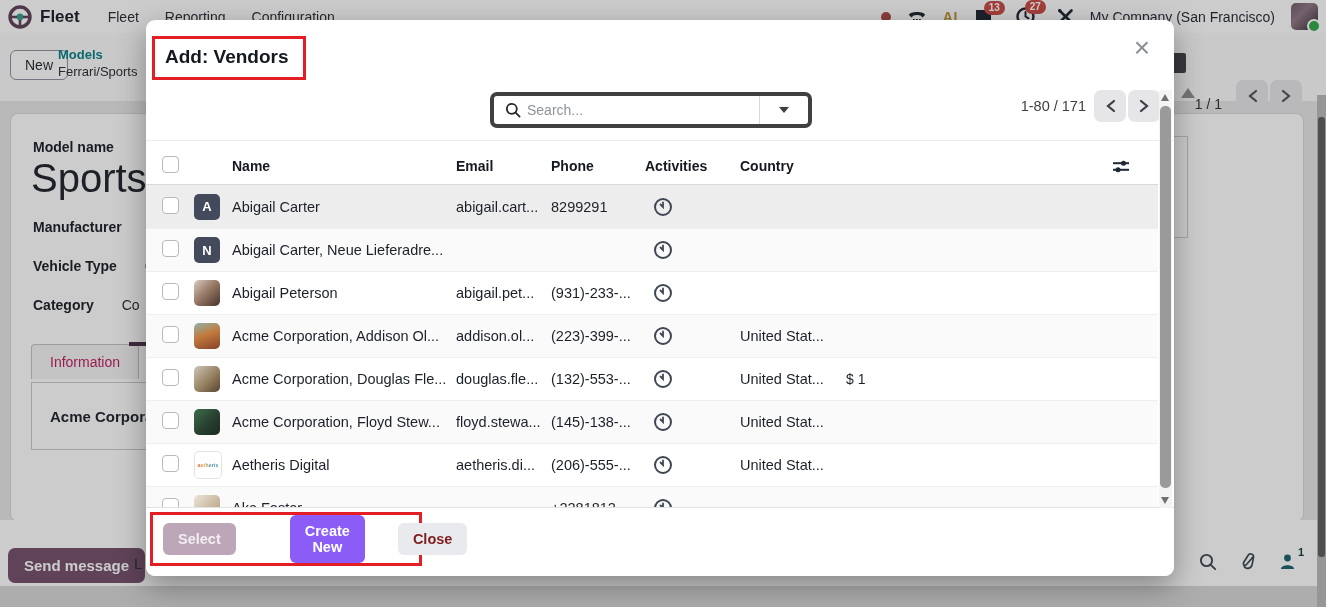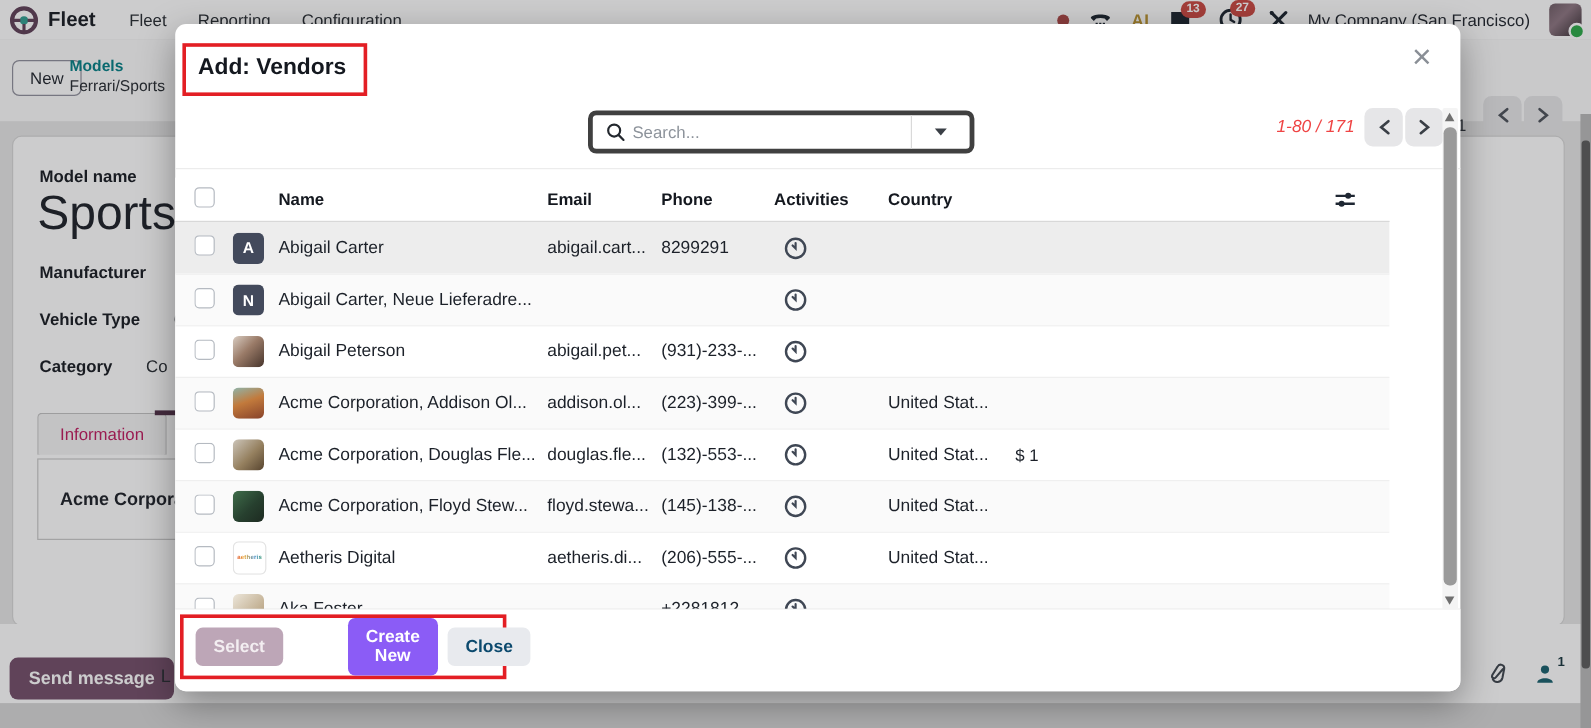--- a/index.html
+++ b/index.html
@@ -92,21 +92,21 @@
   .bg-up-arrow{
     position:absolute;left:1181px;top:88px;width:0;height:0;
     border-left:7px solid transparent;border-right:7px solid transparent;border-bottom:10px solid #8e8e8e;
   }
   .below-strip{position:absolute;left:0;top:586px;width:100%;height:21px;background:#d6d6d6;}
   
   .overlay{position:absolute;inset:0;background:rgba(40,40,45,0.24);z-index:5;}
   
   .modal{
     position:absolute;left:146px;top:20px;width:1028px;height:556px;background:#ffffff;
-    z-index:10;border-radius:9px;box-shadow:0 10px 30px rgba(0,0,0,.35);padding-left:43px;
+    z-index:10;border-radius:9px;box-shadow:0 10px 30px rgba(0,0,0,.35);
   }
   .modal-title-box{
     position:absolute;left:6px;top:16px;border:3px solid #e31e24;padding:7px 14px 9px 10px;
   }
   .modal-title{font-size:19px;font-weight:700;color:#14181f;}
   .modal-close{
     position:absolute;right:18px;top:14px;font-size:28px;color:#8a8f96;line-height:26px;
     background:none;border:none;font-family:"Liberation Sans",sans-serif;
   }
   .modal-toolbar{position:absolute;left:0;top:72px;width:100%;height:38px;}
@@ -118,21 +118,21 @@
     border:none;outline:none;flex:1;font-size:14px;color:#333;padding:0 6px;
     font-family:"Liberation Sans",sans-serif;background:transparent;
   }
   .search-box input::placeholder{color:#8d939b;}
   .search-mag{margin-left:11px;display:flex;}
   .search-caret-zone{
     width:48px;align-self:stretch;border-left:1px solid #d9d9d9;display:flex;
     align-items:center;justify-content:center;
   }
   .caret-down{width:0;height:0;border-left:5px solid transparent;border-right:5px solid transparent;border-top:6px solid #3a3f46;}
-  .modal-pager{position:absolute;right:88px;top:6px;font-size:14.5px;color:#ef4444;font-style:italic;}
+  .modal-pager{position:absolute;right:88px;top:6px;font-size:14.5px;color:#404040;}
   .modal-pager-btns{position:absolute;right:14px;top:-2px;display:flex;gap:2px;}
   .toolbar-divider{position:absolute;left:0;top:120px;width:100%;border-top:1px solid #ececec;}
   .grid-row{
     display:grid;grid-template-columns:32px 38px 224px 95px 94px 95px 106px 1fr;
     align-items:center;padding-left:16px;box-sizing:border-box;
   }
   .thead{
     position:absolute;left:0;top:128px;width:1012px;height:37px;background:#fff;
     border-bottom:1px solid #d8d8d8;font-weight:700;font-size:14px;color:#14181f;
   }
@@ -167,21 +167,21 @@
     position:absolute;left:0;bottom:0;width:100%;height:68px;border-top:1px solid #e2e2e2;
     background:#fff;border-radius:0 0 9px 9px;
   }
   .footer-annotation{
     position:absolute;left:4px;top:4px;width:272px;height:54px;border:3px solid #e31e24;
     display:flex;align-items:center;gap:8px;padding-left:10px;box-sizing:border-box;
   }
   .btn{border:none;border-radius:6px;font-size:14.5px;font-weight:600;padding:8px 15px;font-family:"Liberation Sans",sans-serif;}
   .btn-select{background:#bda6b7;color:#f3eef1;}
   .btn-create{background:#8b5cf6;color:#ffffff;margin-left:46px;}
-  .btn-close{background:#e8eaee;color:#0c4a6e;}
+  .btn-close{background:#e8eaee;color:#7f1d1d;margin-left:25px;}
   .modal-scroll{
     position:absolute;right:2px;top:70px;bottom:68px;width:13px;background:#f4f4f4;border-radius:2px;
   }
   .ms-up,.ms-down{position:absolute;left:2px;width:0;height:0;border-left:4.5px solid transparent;border-right:4.5px solid transparent;}
   .ms-up{top:4px;border-bottom:7px solid #6f6f6f;}
   .ms-down{bottom:4px;border-top:7px solid #6f6f6f;}
   .ms-thumb{position:absolute;left:1px;width:11px;top:16px;bottom:20px;background:#9a9a9a;border-radius:5px;}
   svg{display:block;}
 </style>
 </head>

